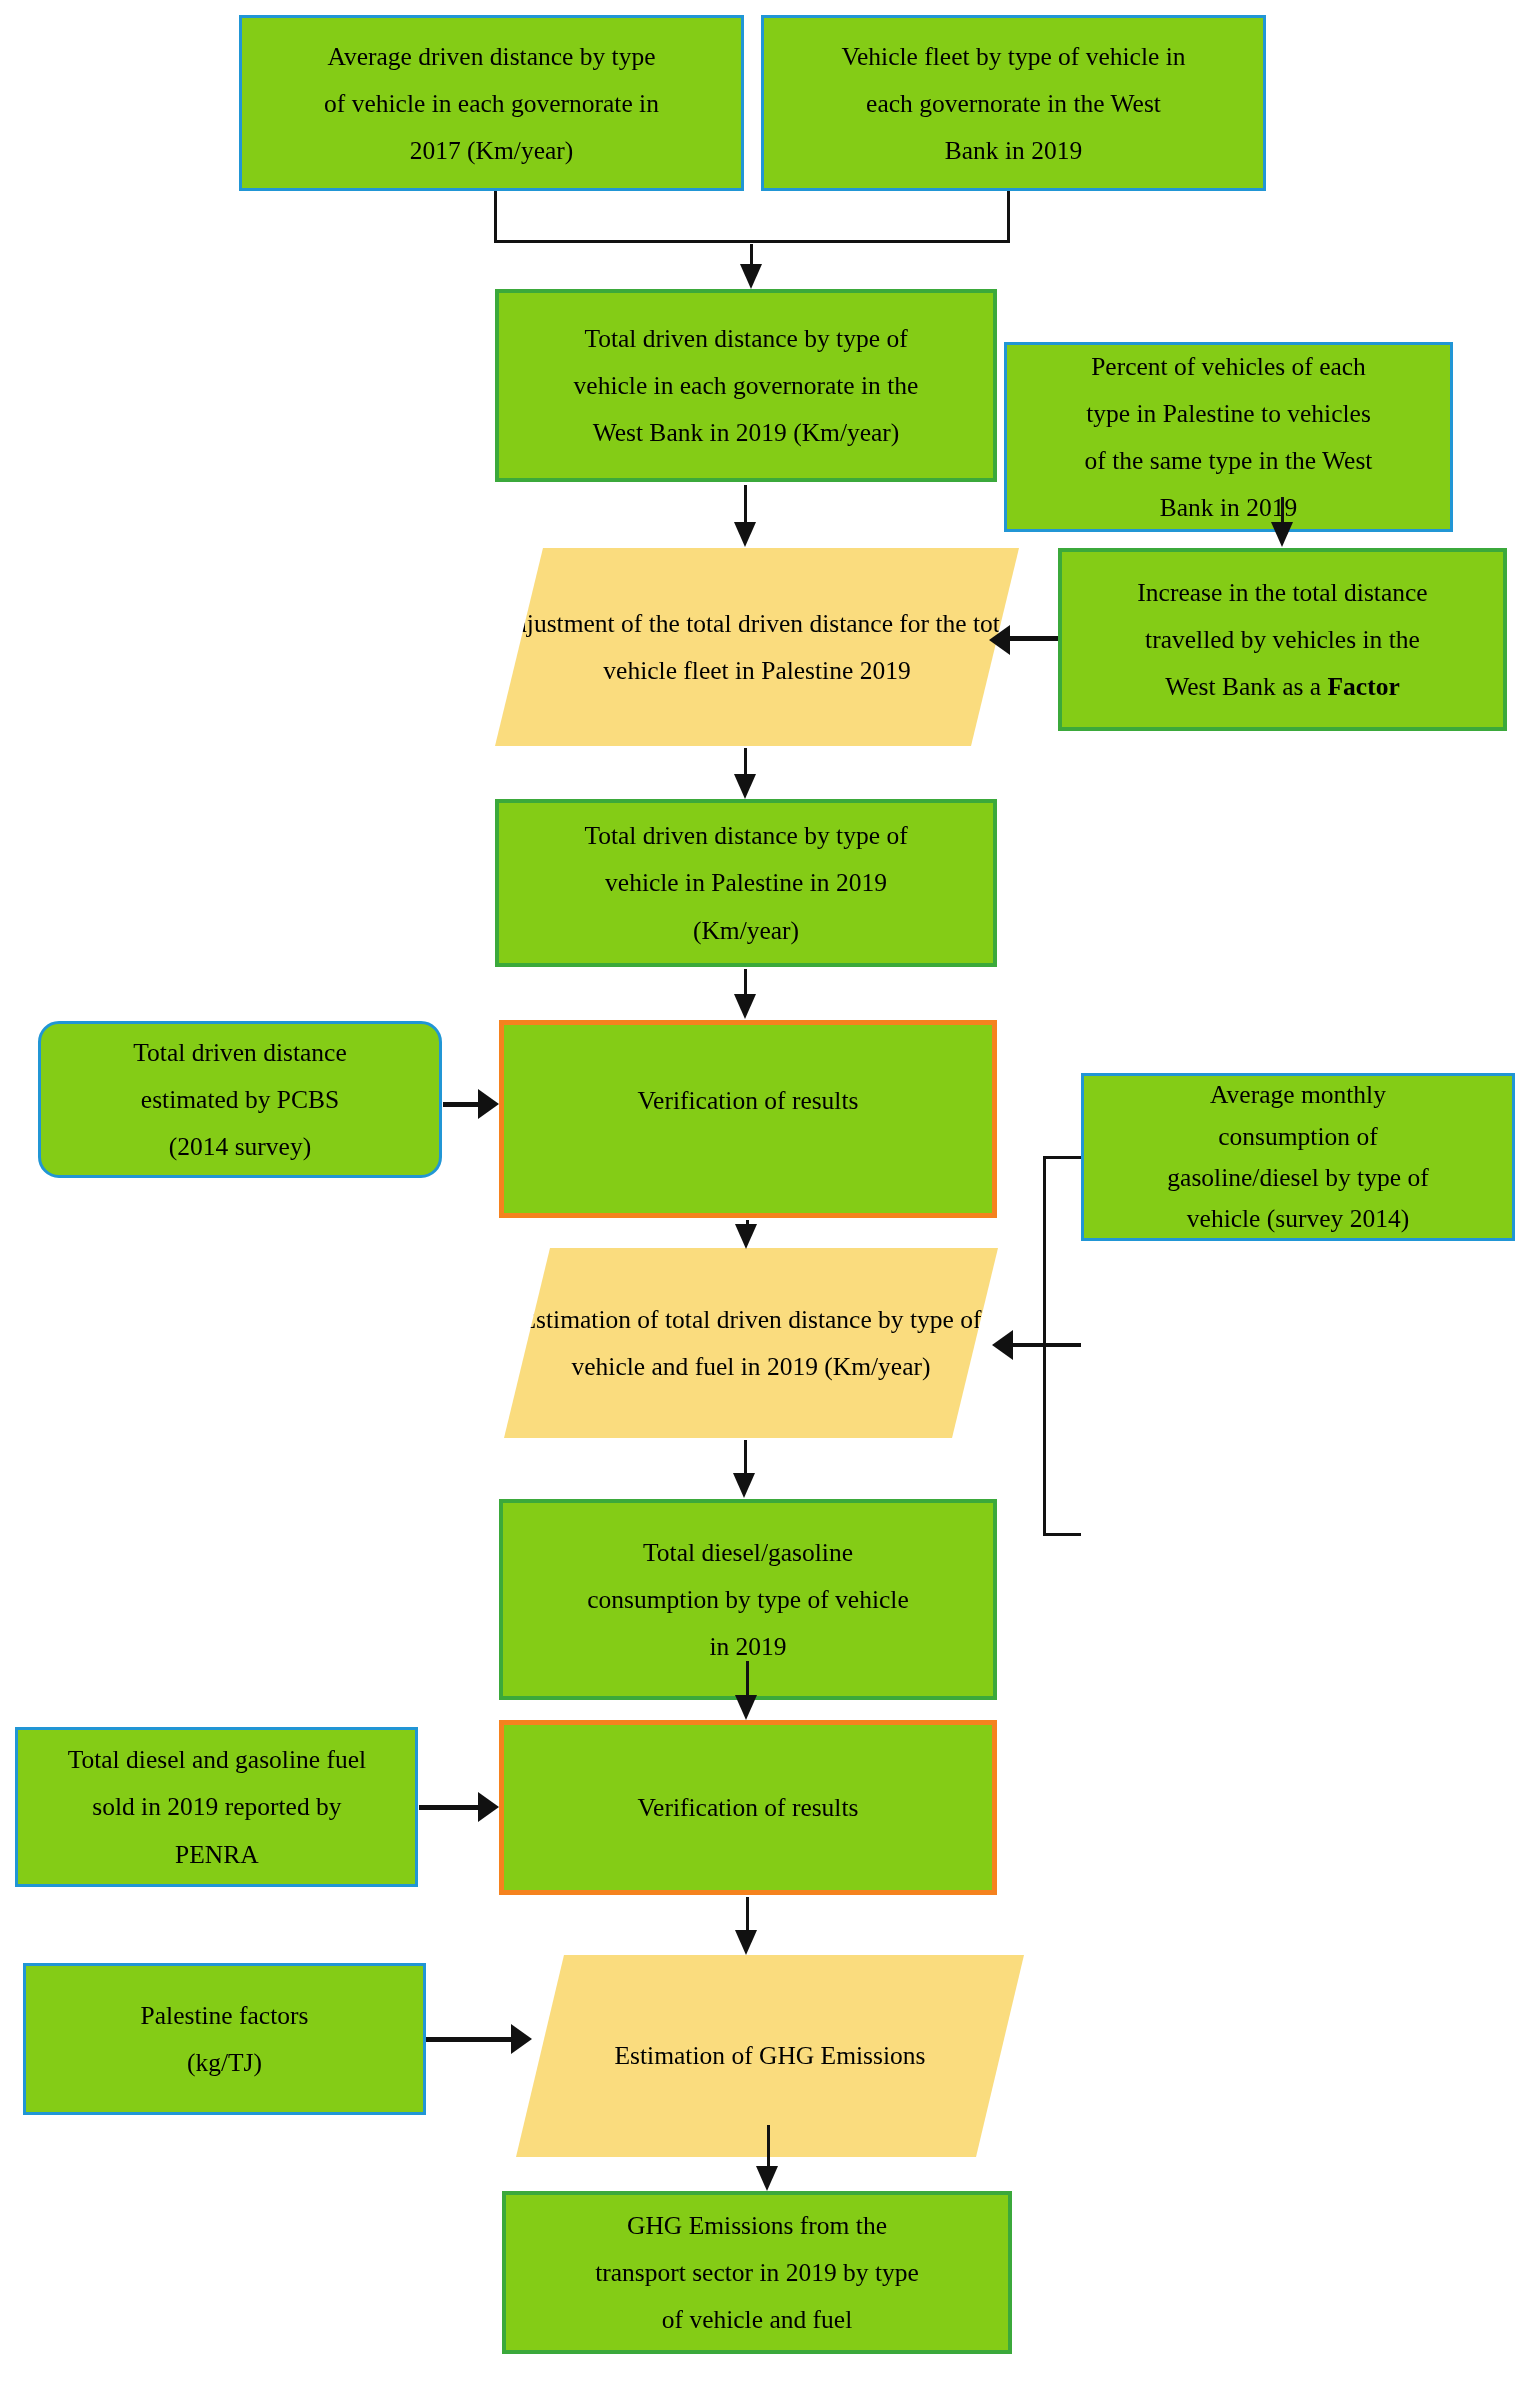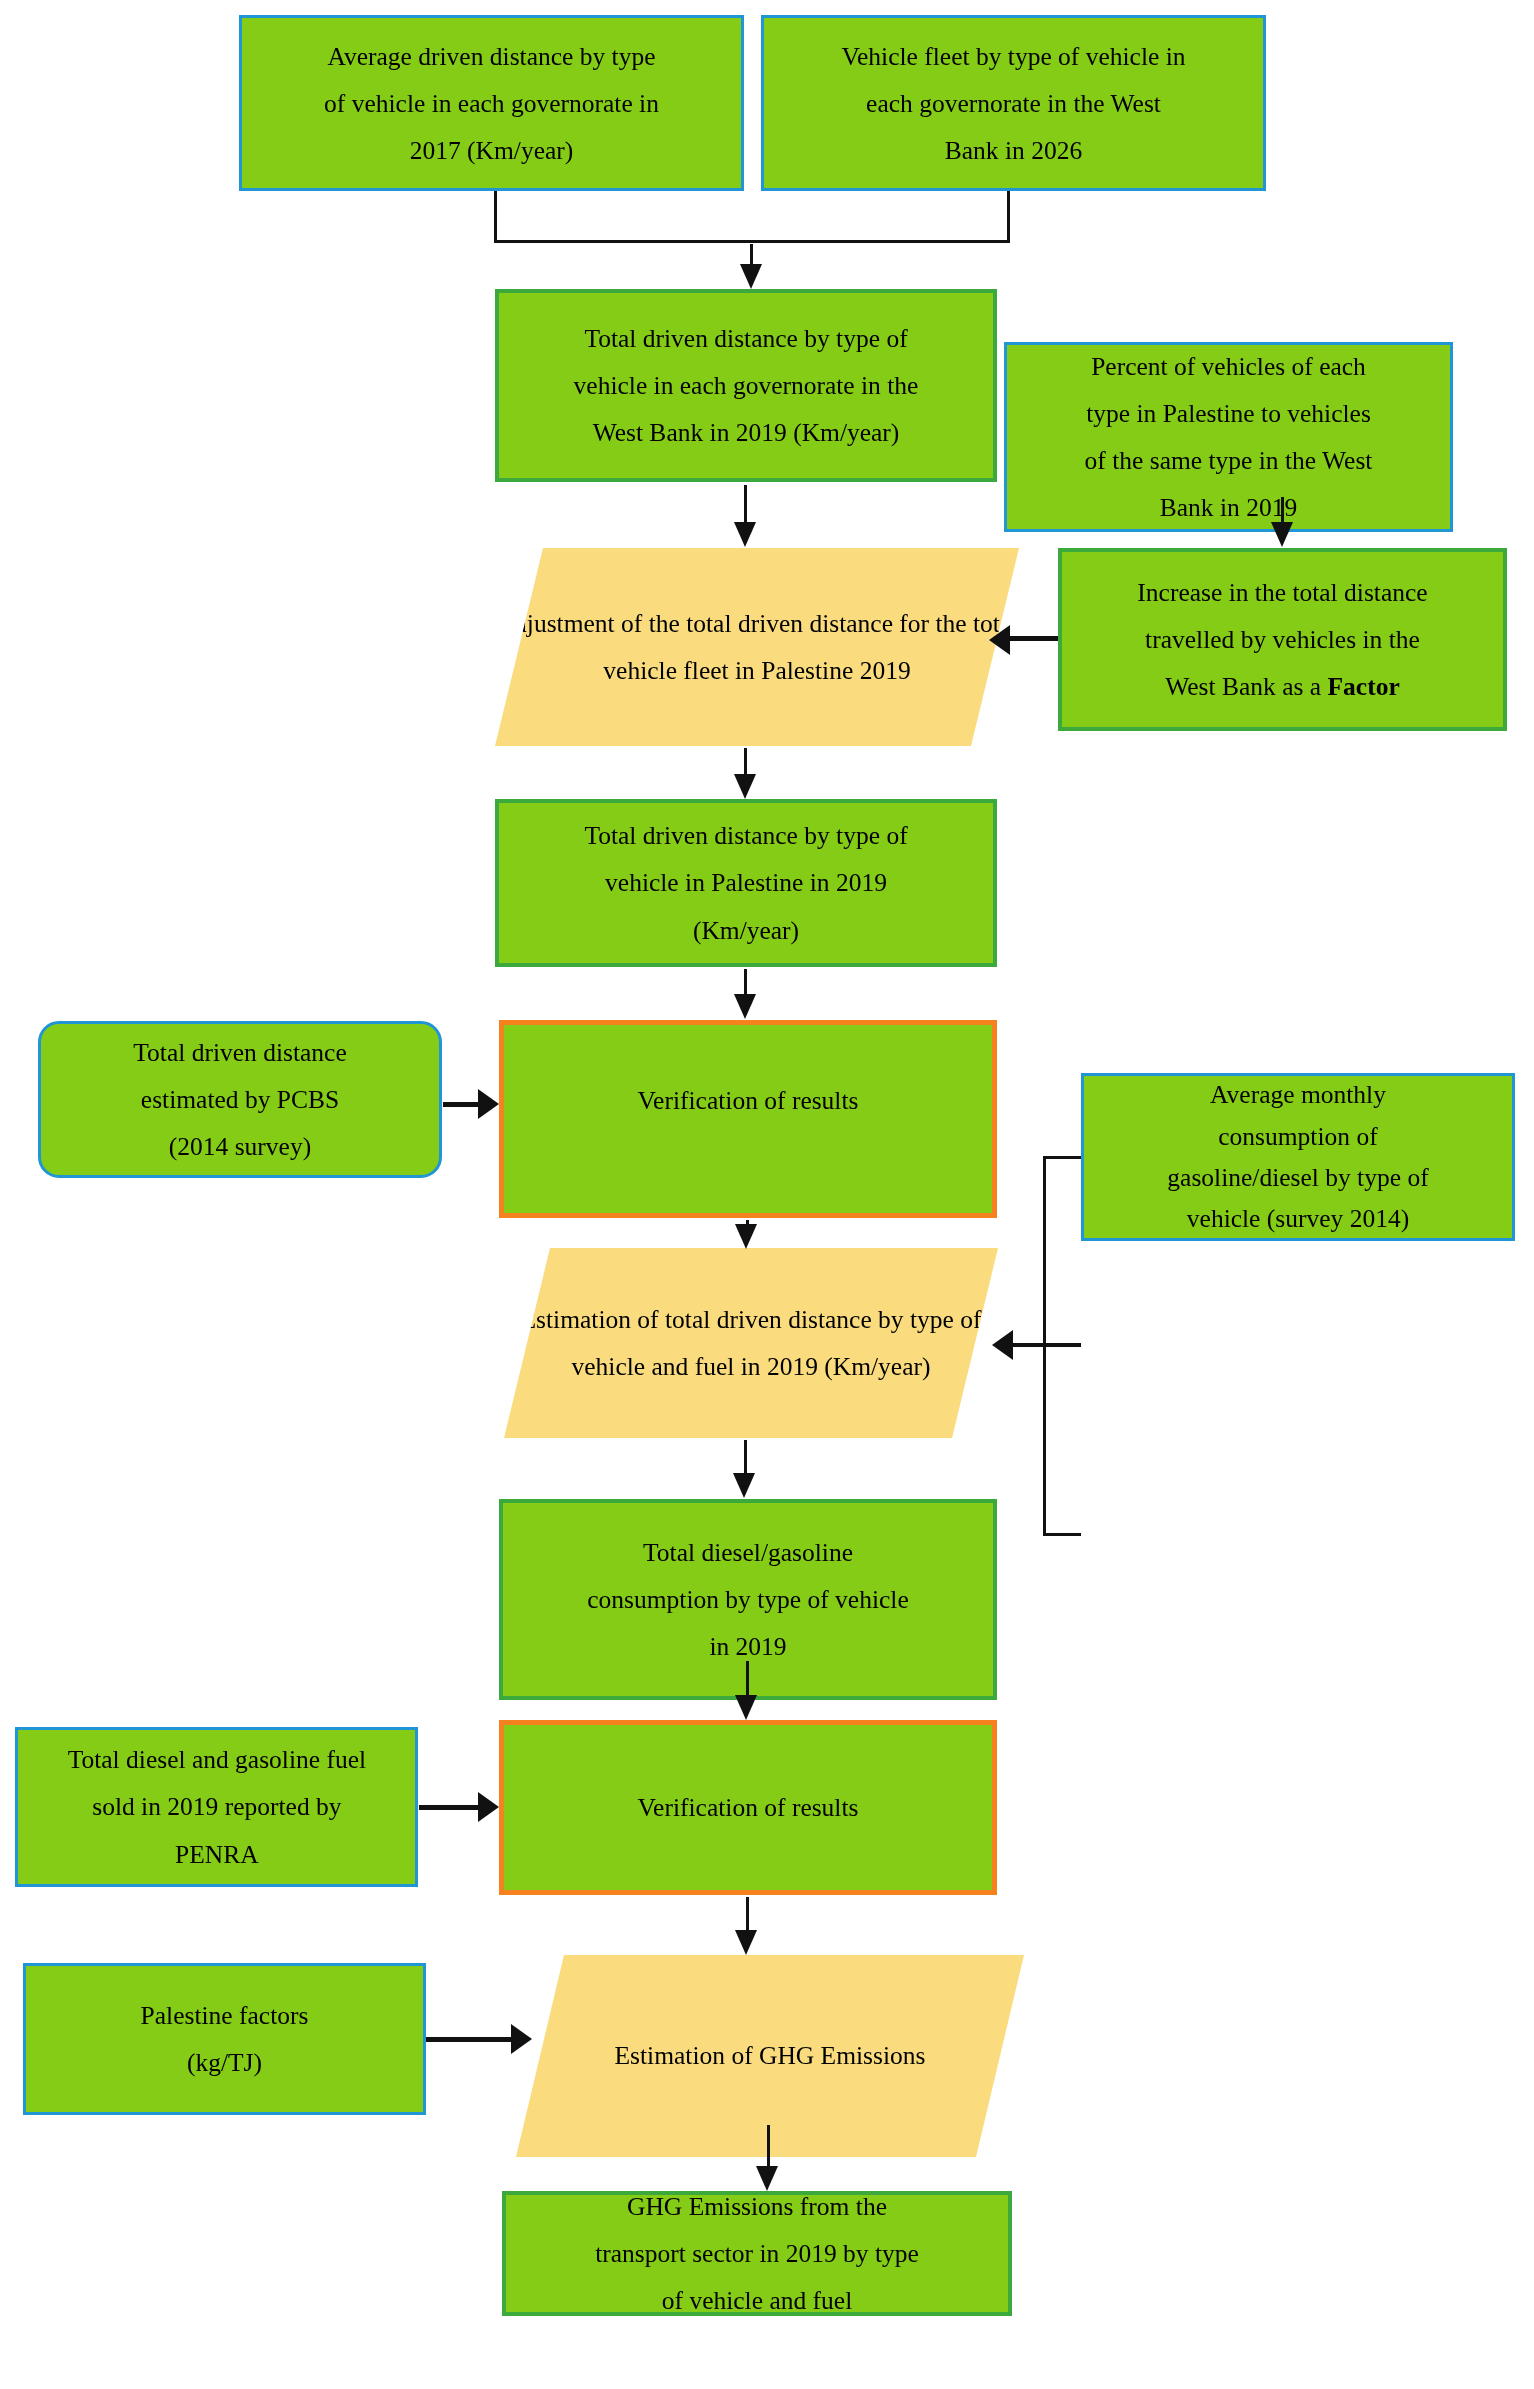--- a/index.html
+++ b/index.html
@@ -56,21 +56,21 @@
 
   <div class="node blue" style="left:239px;top:15.4px;width:505px;height:176px;">
     <div class="txt">Average driven distance by type
 of vehicle in each governorate in
 2017 (Km/year)</div>
   </div>
 
   <div class="node blue" style="left:761px;top:15.4px;width:505px;height:176px;">
     <div class="txt">Vehicle fleet by type of vehicle in
 each governorate in the West
-Bank in 2026</div>
+Bank in 2019</div>
   </div>
 
   <div class="node green" style="left:495px;top:289px;width:502px;height:193px;">
     <div class="txt">Total driven distance by type of
 vehicle in each governorate in the
 West Bank in 2019 (Km/year)</div>
   </div>
 
   <div class="node blue" style="left:1004px;top:304px;width:449px;height:190px;margin-top:38px;">
     <div class="txt">Percent of vehicles  of each
@@ -143,21 +143,21 @@
   <div class="node blue" style="left:23px;top:1963px;width:403px;height:152px;">
     <div class="txt">Palestine factors
 (kg/TJ)</div>
   </div>
 
   <div class="para ins90" style="left:516px;top:1955px;width:508px;height:202px;">
     <div class="txt">Estimation of  GHG
 Emissions</div>
   </div>
 
-  <div class="node green" style="left:502px;top:2191px;width:510px;height:125px;">
+  <div class="node green" style="left:502px;top:2191px;width:510px;height:163px;">
     <div class="txt">GHG Emissions from the
 transport sector in 2019  by type
 of vehicle and fuel</div>
   </div>
 
   <div class="line" style="left:494px;top:191px;width:2.7px;height:51px;"></div>
   <div class="line" style="left:1007px;top:191px;width:2.7px;height:51px;"></div>
   <div class="line" style="left:494px;top:240px;width:516px;height:3.2px;"></div>
   <div class="line" style="left:750px;top:244px;width:2.7px;height:21px;"></div>
   <div class="head-down" style="left:740px;top:264px;"></div>

